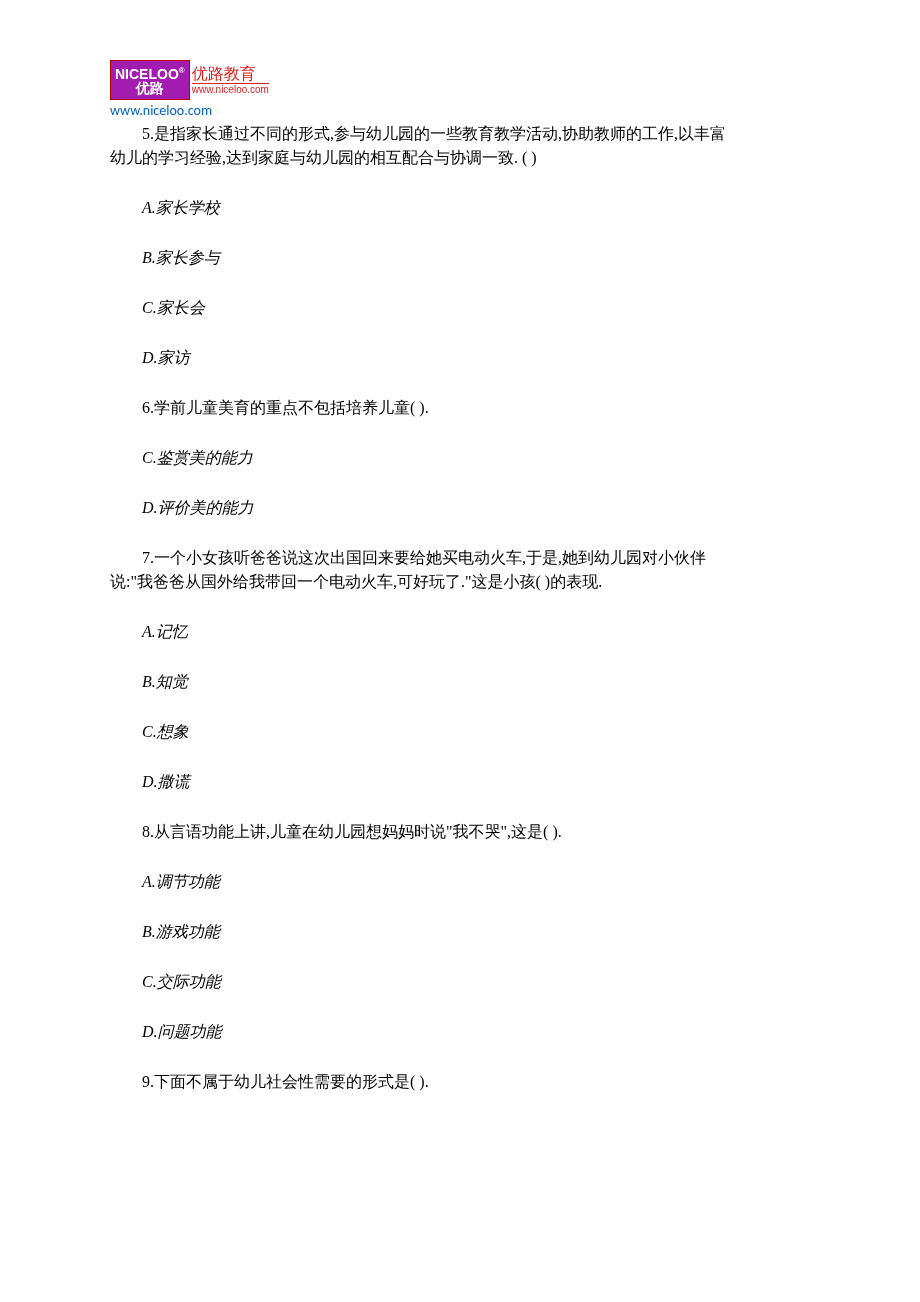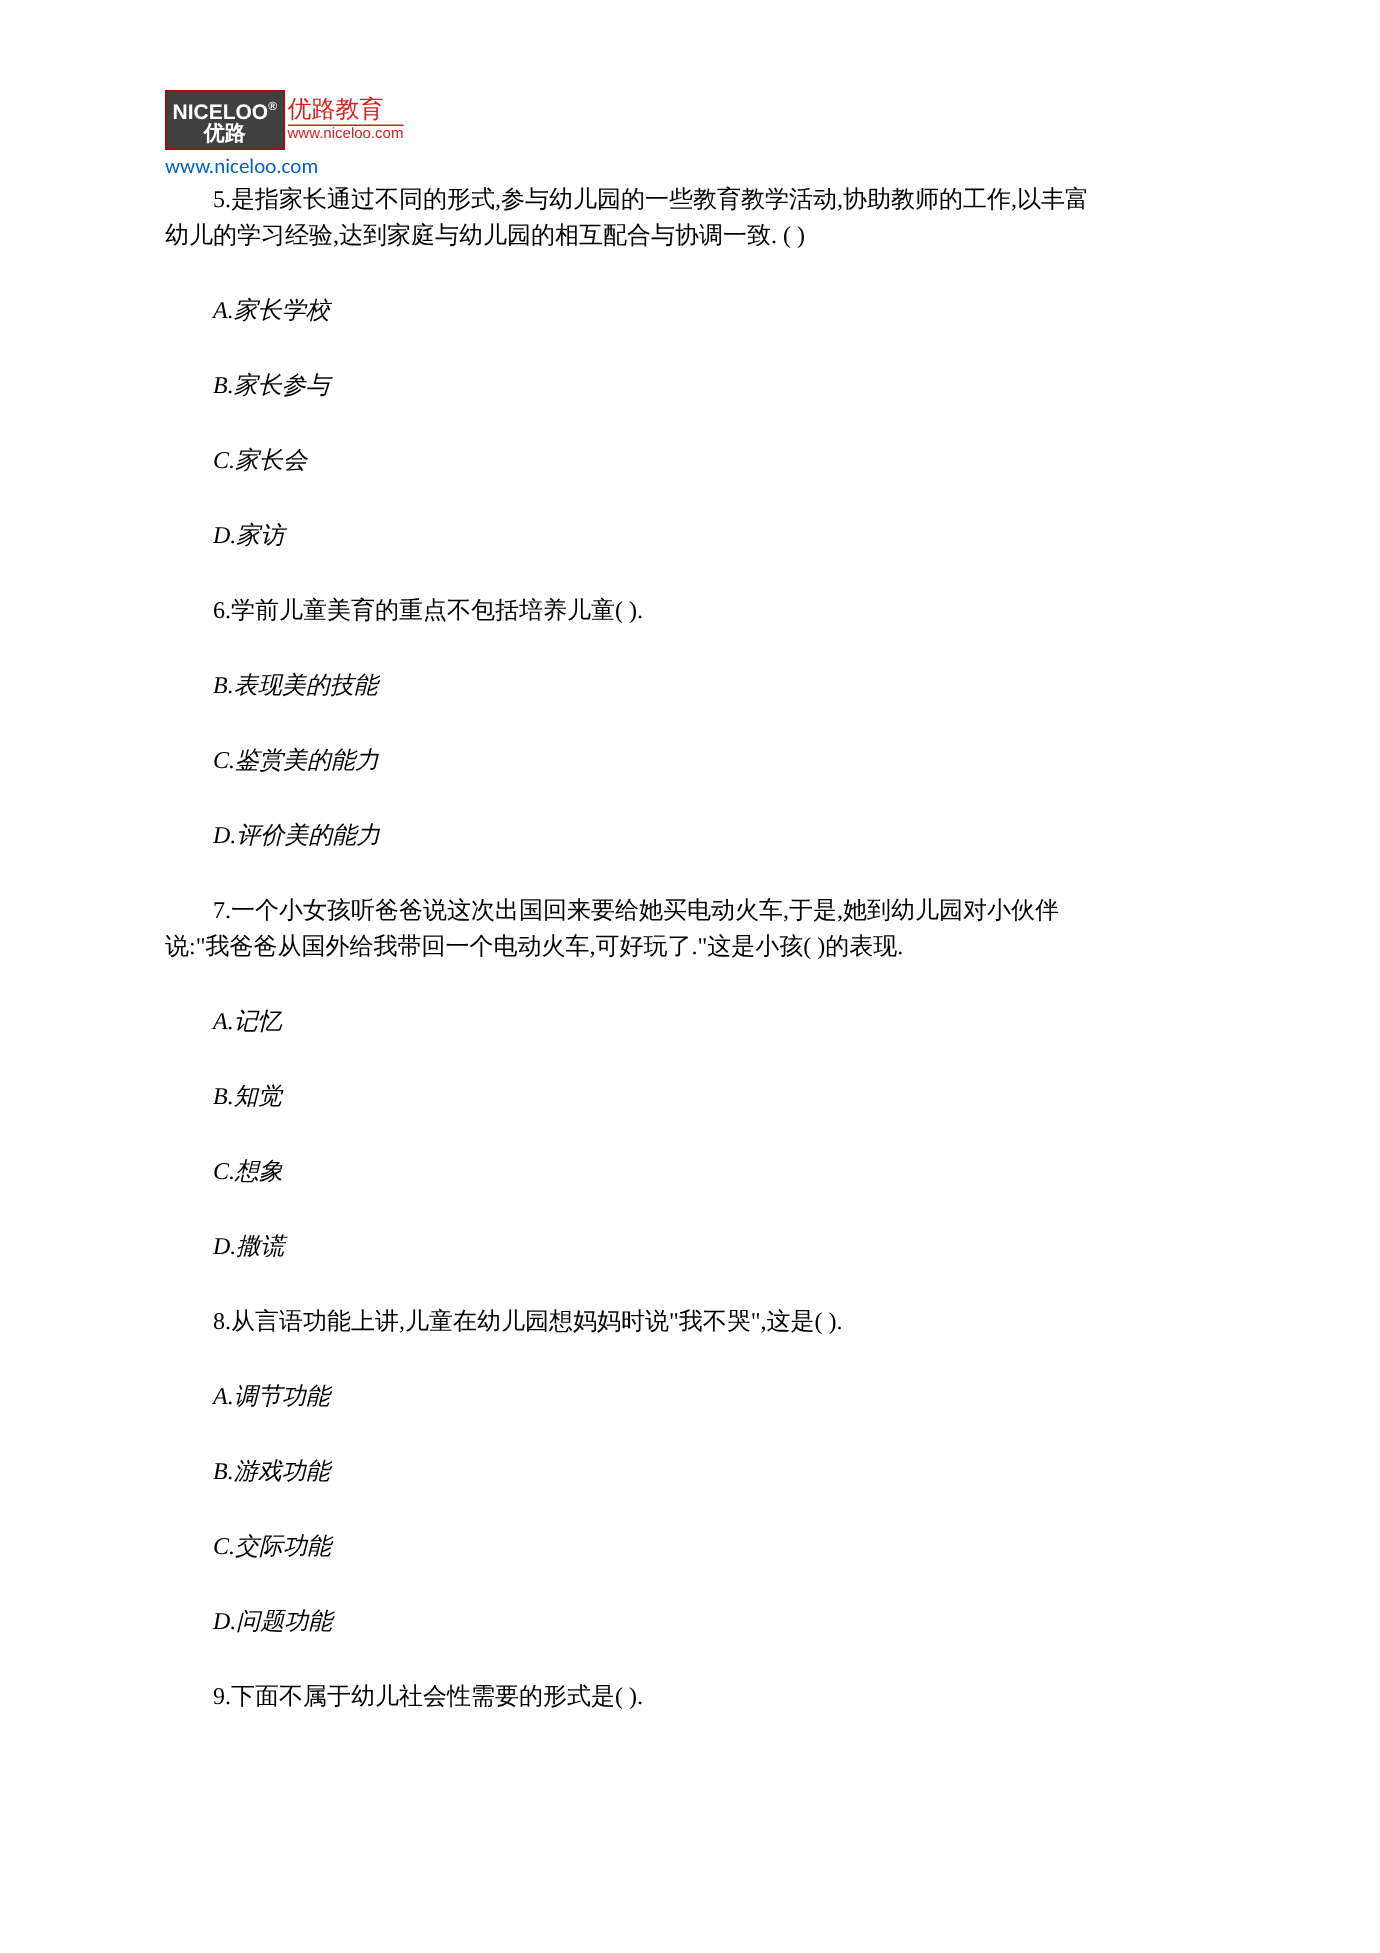--- a/index.html
+++ b/index.html
@@ -14,21 +14,21 @@
     }
     .logo-block {
       margin-bottom: 2px;
     }
     .logo {
       display: inline-flex;
       align-items: center;
       vertical-align: middle;
     }
     .logo-badge {
-      background: #404040;
+      background: #a21caf;
       color: #fff;
       font-family: Arial, sans-serif;
       font-weight: bold;
       font-size: 14px;
       padding: 6px 4px 4px 4px;
       border: 1px solid #b00;
       line-height: 1;
       position: relative;
     }
     .logo-badge-sup {
@@ -109,21 +109,20 @@
     <div class="block">
       <p class="para">5.是指家长通过不同的形式,参与幼儿园的一些教育教学活动,协助教师的工作,以丰富</p>
       <p class="para" style="text-indent:0">幼儿的学习经验,达到家庭与幼儿园的相互配合与协调一致.  ( )</p>
     </div>
     <p class="opt block">A.家长学校</p>
     <p class="opt block">B.家长参与</p>
     <p class="opt block">C.家长会</p>
     <p class="opt block">D.家访</p>
 
     <p class="para block">6.学前儿童美育的重点不包括培养儿童( ).</p>
-    <p class="opt block">B.表现美的技能</p>
     <p class="opt block">C.鉴赏美的能力</p>
     <p class="opt block">D.评价美的能力</p>
 
     <div class="block">
       <p class="para">7.一个小女孩听爸爸说这次出国回来要给她买电动火车,于是,她到幼儿园对小伙伴</p>
       <p class="para" style="text-indent:0">说:"我爸爸从国外给我带回一个电动火车,可好玩了."这是小孩( )的表现.</p>
     </div>
     <p class="opt block">A.记忆</p>
     <p class="opt block">B.知觉</p>
     <p class="opt block">C.想象</p>

